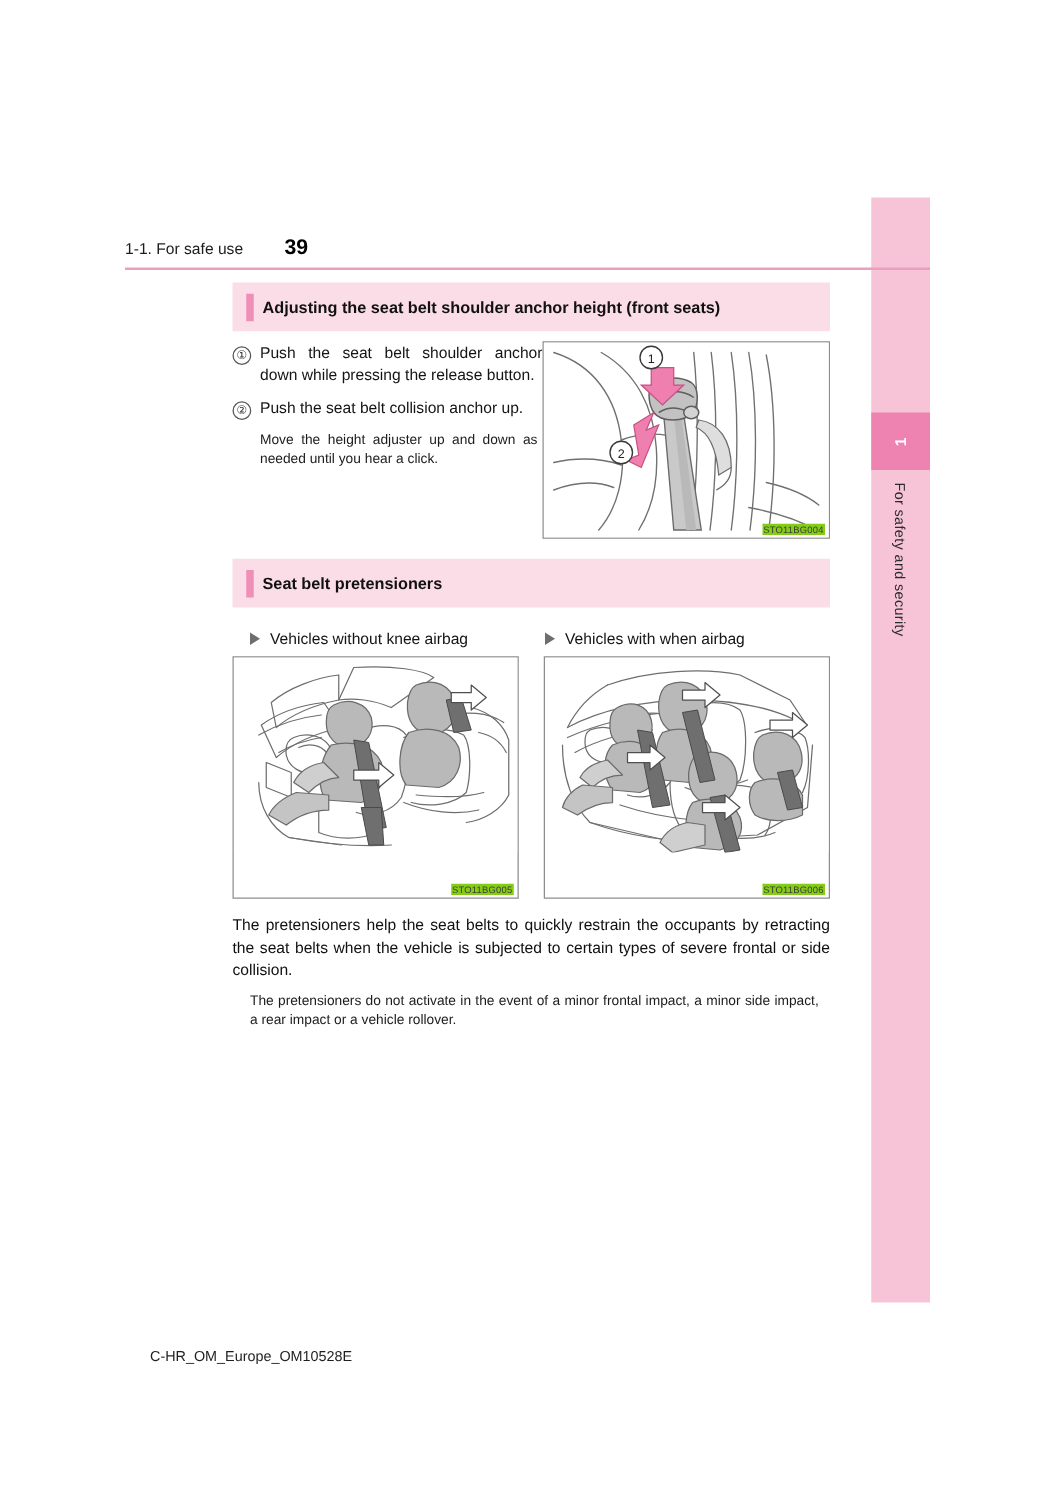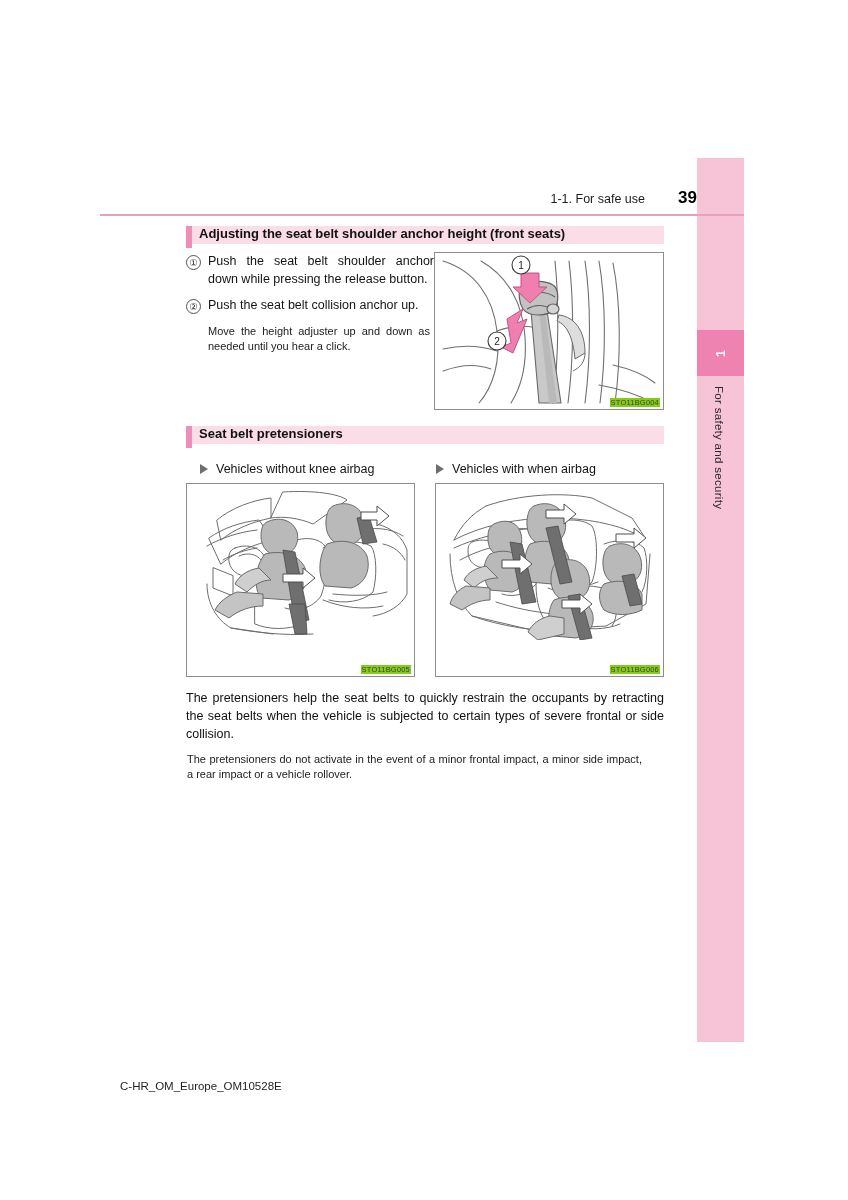--- a/index.html
+++ b/index.html
@@ -62,21 +62,20 @@
   }
 
   
   .page-header {
     position: absolute;
     left: 100px;
     top: 188px;
     width: 597px;
     display: flex;
     align-items: baseline;
-    justify-content: flex-end;
   }
   .header-chapter {
     font-size: 12.5px;
     color: #1c1c1c;
     margin-right: 26px;
   }
   .page-number {
     font-size: 17px;
     font-weight: bold;
     color: #000000;
@@ -97,24 +96,25 @@
     position: absolute;
     left: 186px;
     top: 226px;
     width: 478px;
   }
 
   
   .section-bar {
     position: relative;
     background: #fbdde8;
-    height: 18px;
-    display: flex;
-    align-items: flex-start;
+    height: 39px;
+    display: flex;
+    align-items: center;
     margin-bottom: 8px;
+    padding-left: 11px;
   }
   .section-bar .accent {
     width: 6px;
     height: 22px;
     background: #ef8fb8;
     flex: 0 0 auto;
   }
   .section-bar .title {
     font-size: 13px;
     font-weight: bold;
@@ -234,21 +234,21 @@
     text-align: justify;
     color: #101010;
     margin-top: 12px;
   }
   .body-note {
     font-size: 11px;
     line-height: 15px;
     text-align: justify;
     color: #1b1b1b;
     margin-top: 9px;
-    margin-left: 1px;
+    margin-left: 14px;
     width: 455px;
   }
 
   
   .footer {
     position: absolute;
     left: 120px;
     top: 1080px;
     font-size: 11.5px;
     color: #1f1f1f;

